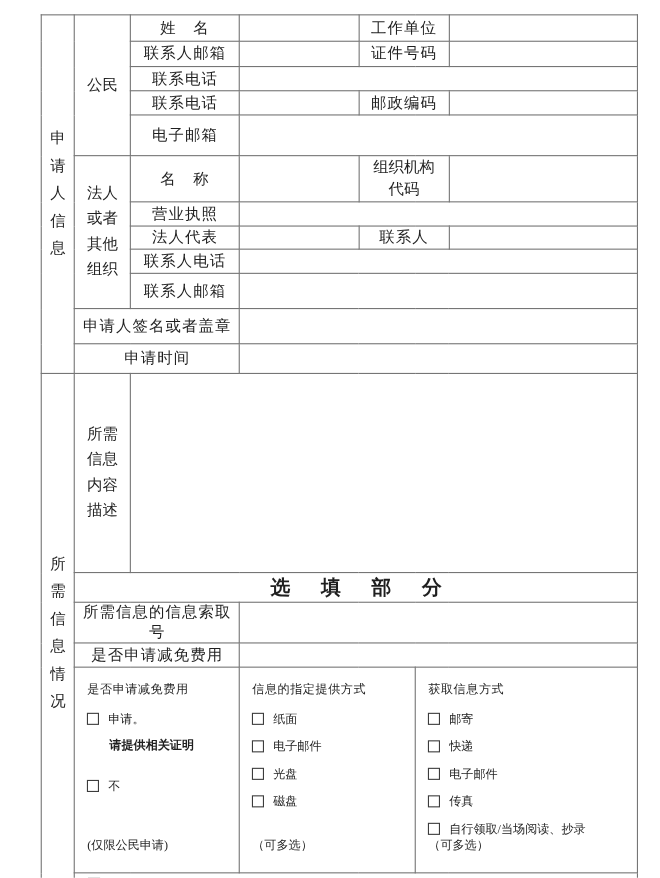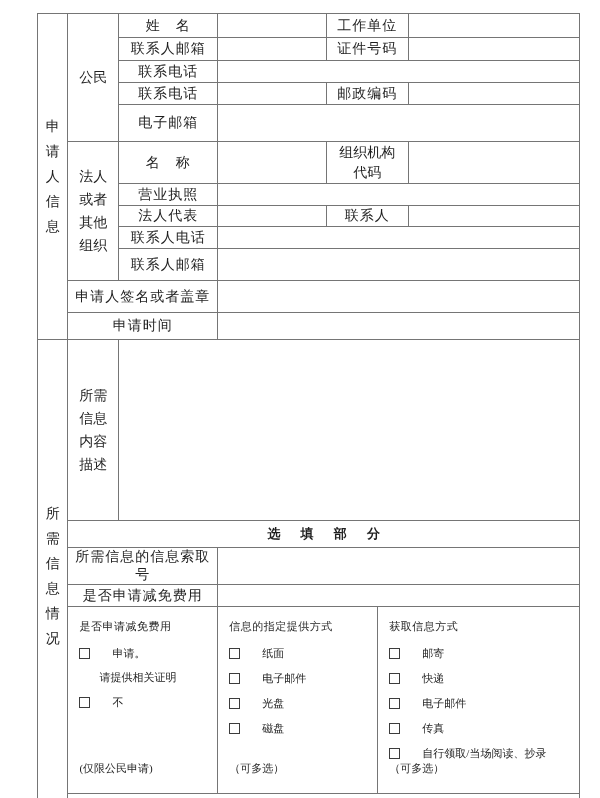--- a/index.html
+++ b/index.html
@@ -22,32 +22,32 @@
     vertical-align:middle;
     overflow:hidden;
   }
   td.lbl { letter-spacing:1px; }
   td.val { background:#fff; }
   
   .vtext { margin:0 auto; text-align:center; word-break:break-all; letter-spacing:0; }
   .w1 { width:17px; line-height:25px; }
   .w2 { width:31px; line-height:23px; }
   .w4 { width:62px; line-height:20px; }
-  td.optional-header { font-weight:bold; font-size:13px; }
+  td.optional-header { font-weight:bold; font-size:18px; }
   .spaced { letter-spacing:1.55em; margin-right:-1.55em; font-weight:bold; }
   
   td.choice { vertical-align:top; text-align:left; padding:0; }
   .choice-inner {
     height:185px; display:flex; flex-direction:column; align-items:flex-start;
     padding:10px 4px 16px 11px; font-size:11px; text-align:left;
   }
   .choice-title { margin:2px 0 2px 0; letter-spacing:0.5px; }
-  .opt { display:flex; align-items:center; gap:22px; margin-top:10px; }
+  .opt { display:flex; align-items:center; gap:8px; margin-top:10px; }
   .box { width:11px; height:11px; border:1px solid #3c3c3c; background:#fff; flex:none; display:inline-block; }
-  .opt-note { margin:9px 0 0 20px; }
+  .opt-note { margin:9px 0 12px 20px;font-weight:bold; }
   .foot { margin-top:auto; }
   td.bottomnote { text-align:left; padding:0; }
   .bottom-inner { display:flex; align-items:center; gap:10px; padding:3px 4px 3px 12px; font-size:13.5px; }
   td.desc-blank { background:#fff; }
 </style>
 </head>
 <body>
 
 <div class="sheet">
 <table class="form">

